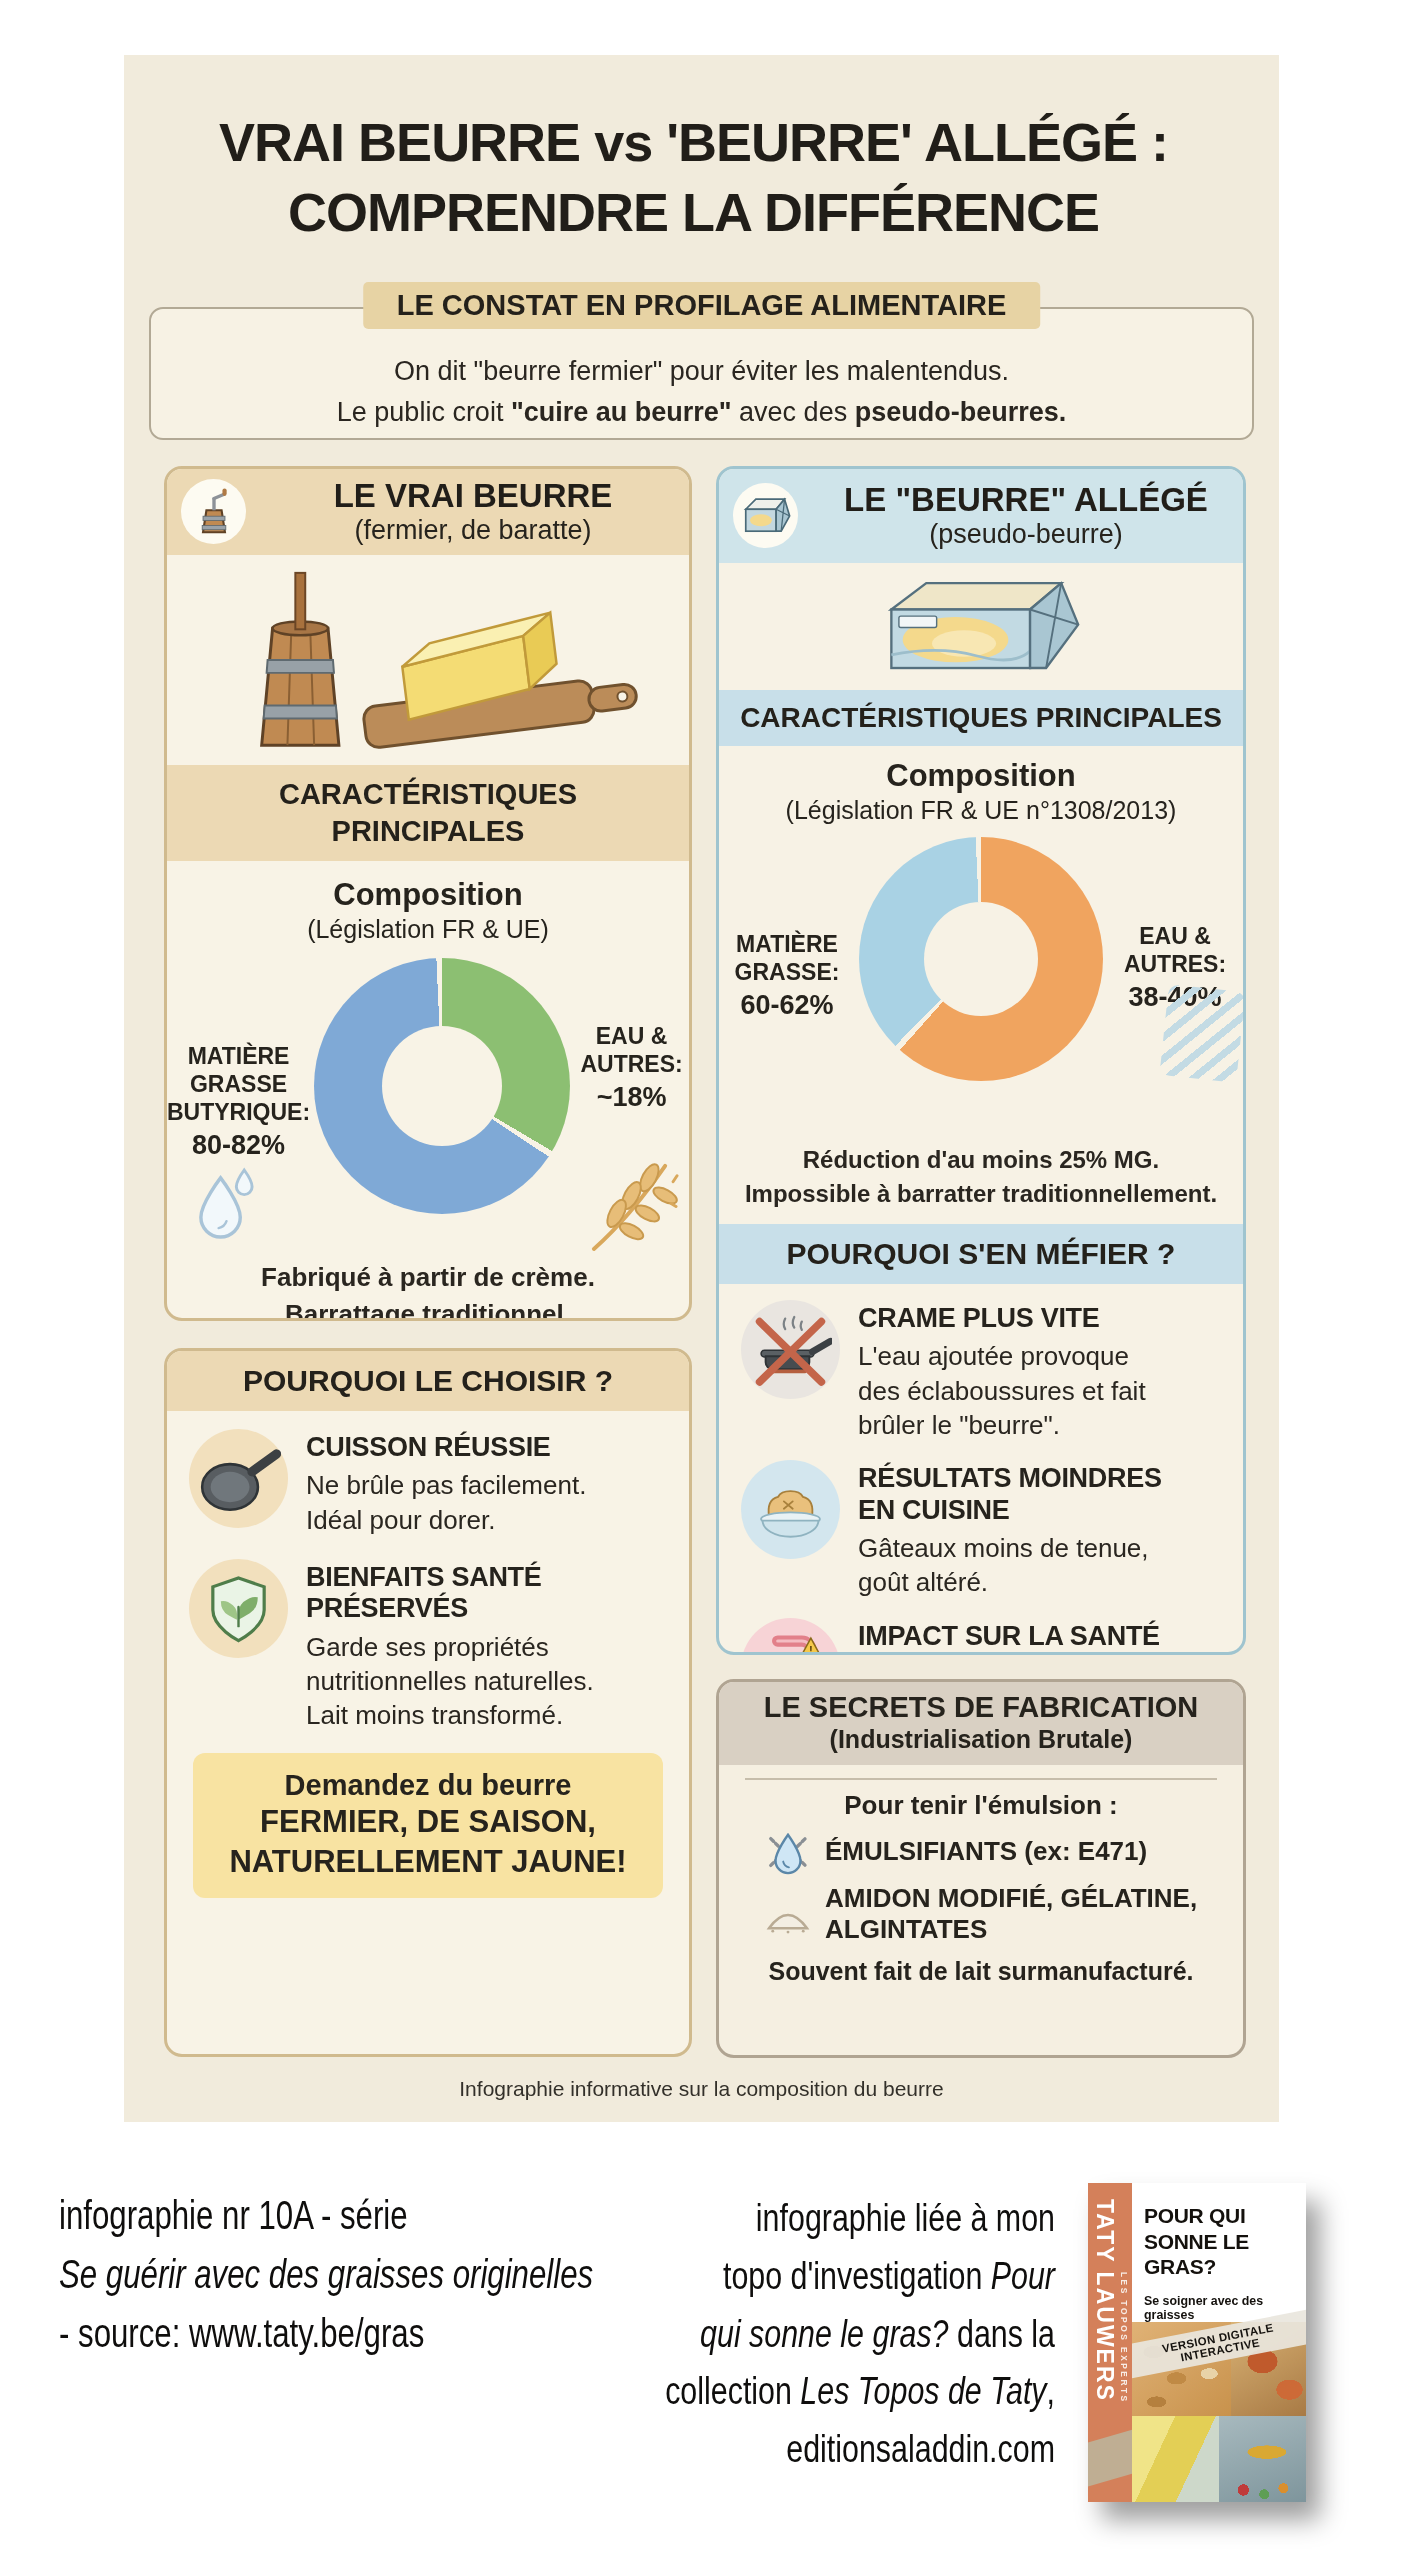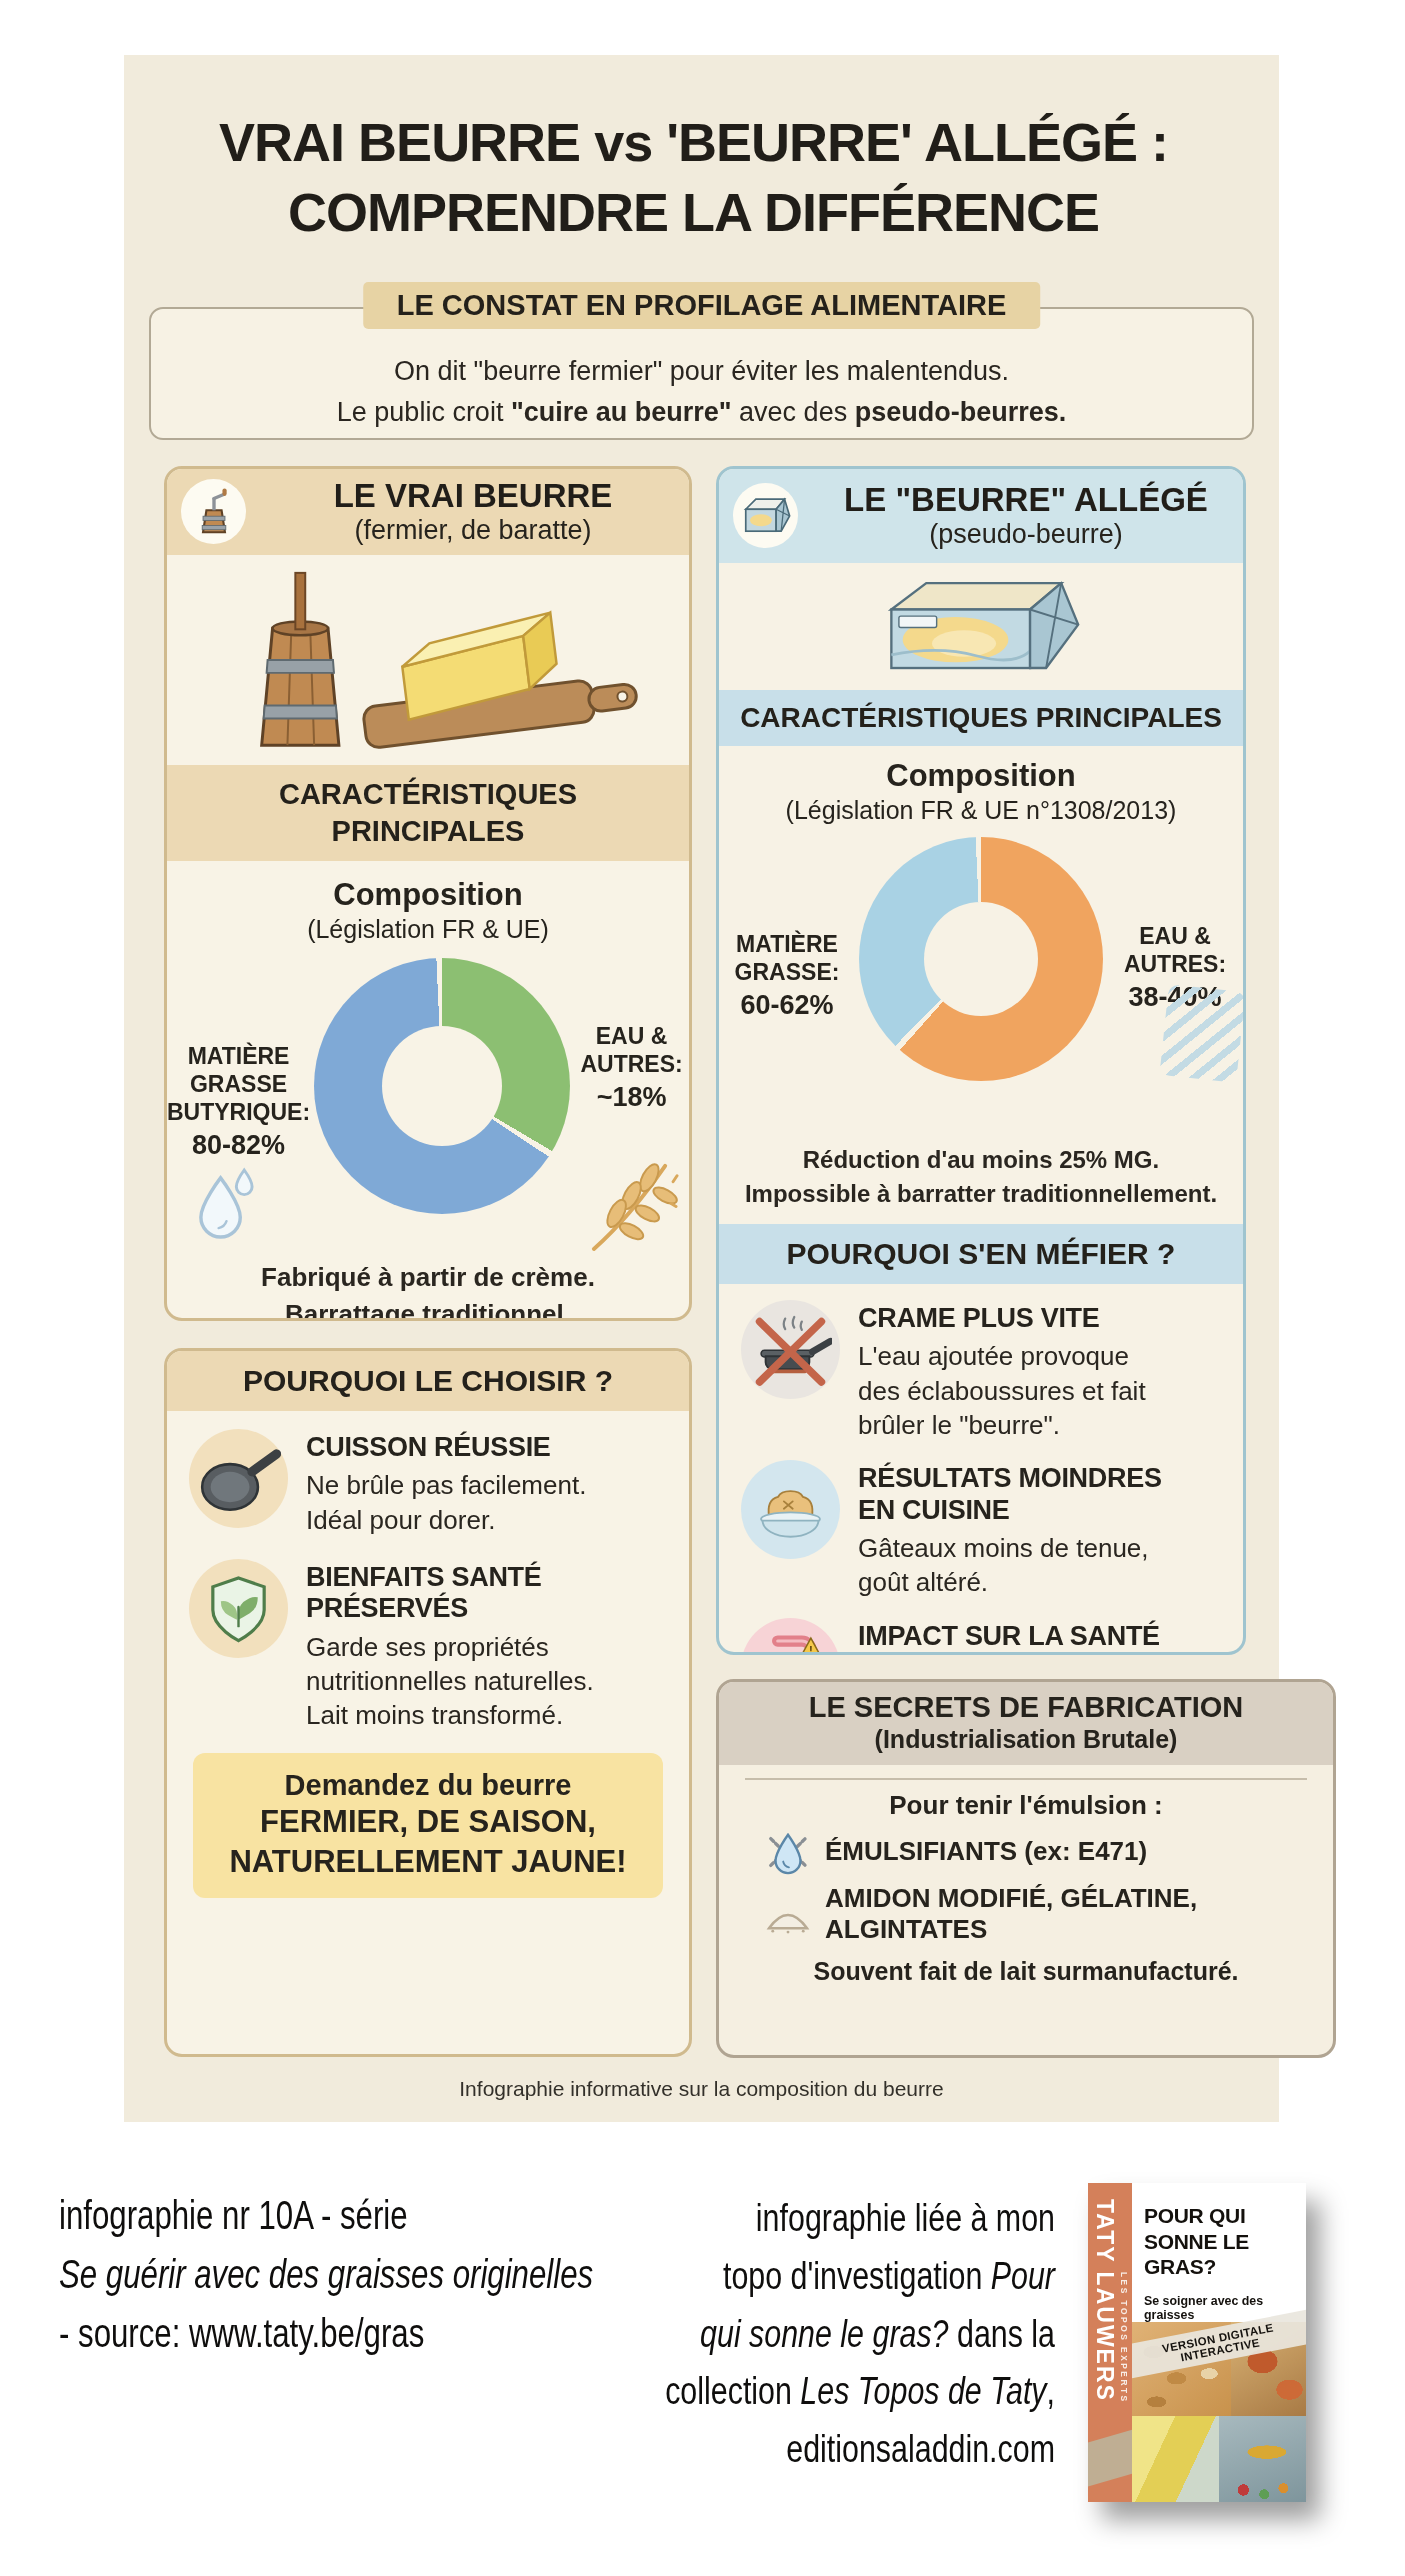--- a/index.html
+++ b/index.html
@@ -26,21 +26,21 @@
     position:absolute;left:25px;top:252px;width:1105px;height:133px;box-sizing:border-box;
     border:2px solid #b2a995;border-radius:14px;background:#f7f2e4;
     text-align:center;padding-top:42px;font-size:27px;line-height:1.5;color:#2a2620;
   }
 
   
   .card{position:absolute;box-sizing:border-box;border-radius:18px;overflow:hidden;}
   .card.left1{left:40px;top:411px;width:528px;height:855px;background:#f8f3e6;border:3px solid #d0ba8e;}
   .card.left2{left:40px;top:1293px;width:528px;height:709px;background:#f8f3e6;border:3px solid #d0ba8e;}
   .card.right1{left:592px;top:411px;width:530px;height:1189px;background:#f7f2e5;border:3px solid #9fc4cf;}
-  .card.secrets{left:592px;top:1624px;width:620px;height:379px;background:#f5efe1;border:3px solid #b0a492;}
+  .card.secrets{left:592px;top:1624px;width:530px;height:379px;background:#f5efe1;border:3px solid #b0a492;}
 
   .chead{display:flex;align-items:center;padding:9px 14px;gap:25px;}
   .chead.tan{background:#ecd9b4;}
   .chead.blue{background:#cfe4ea;}
   .hicon{width:65px;height:65px;border-radius:50%;background:#fdfbf2;flex:0 0 auto;
     display:flex;align-items:center;justify-content:center;}
   .htext{flex:1;text-align:center;}
   .htitle{font-size:33px;font-weight:800;line-height:1.12;color:#211e19;}
   .hsub{font-size:27px;font-weight:500;}
 

